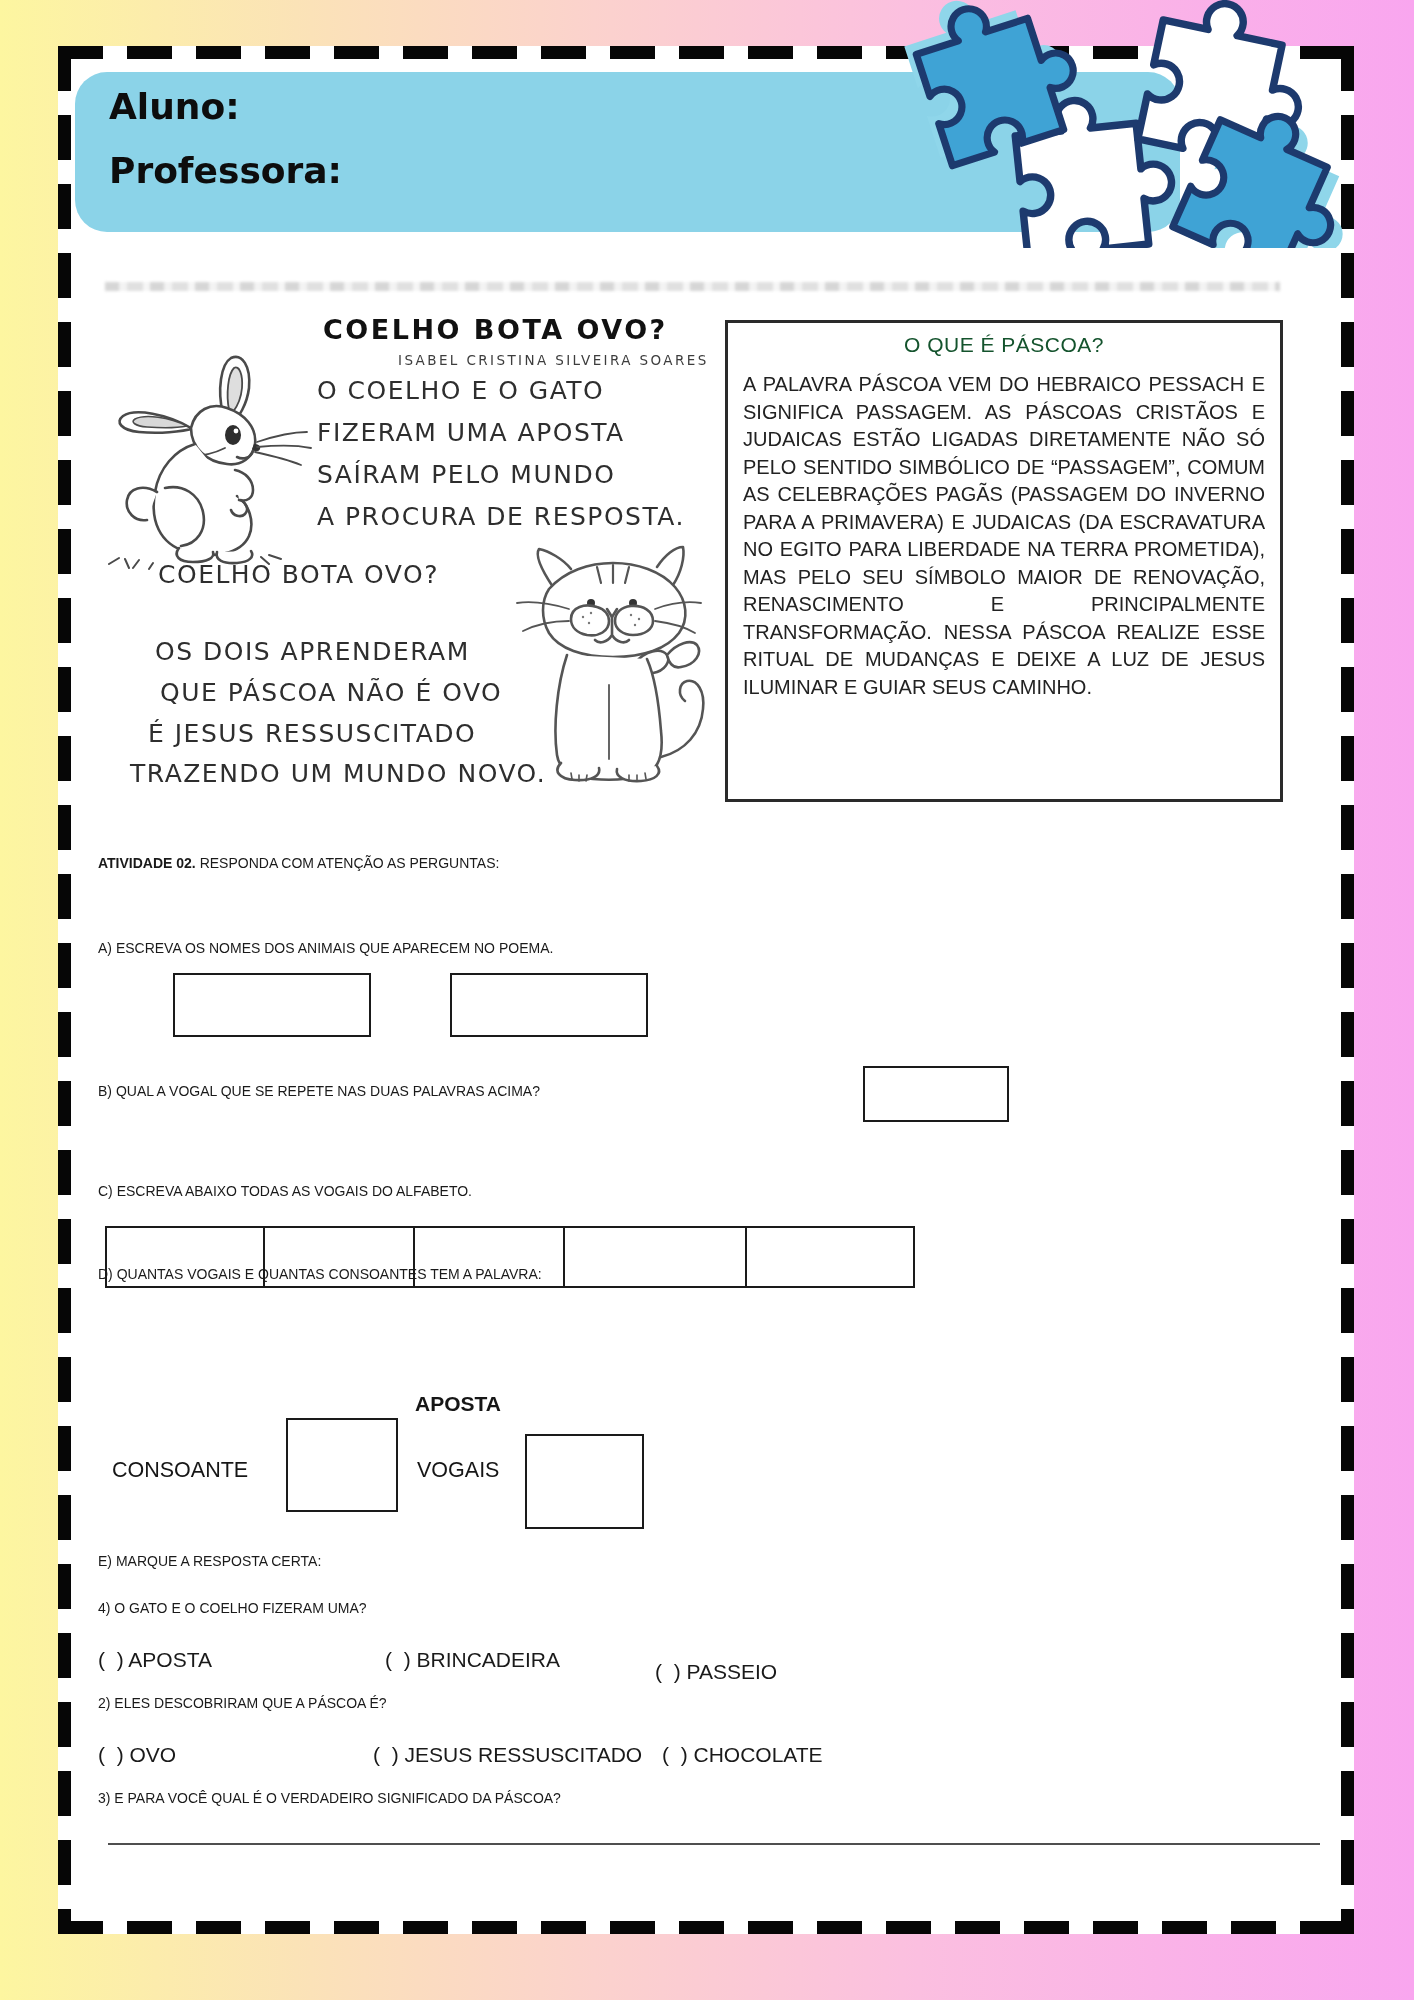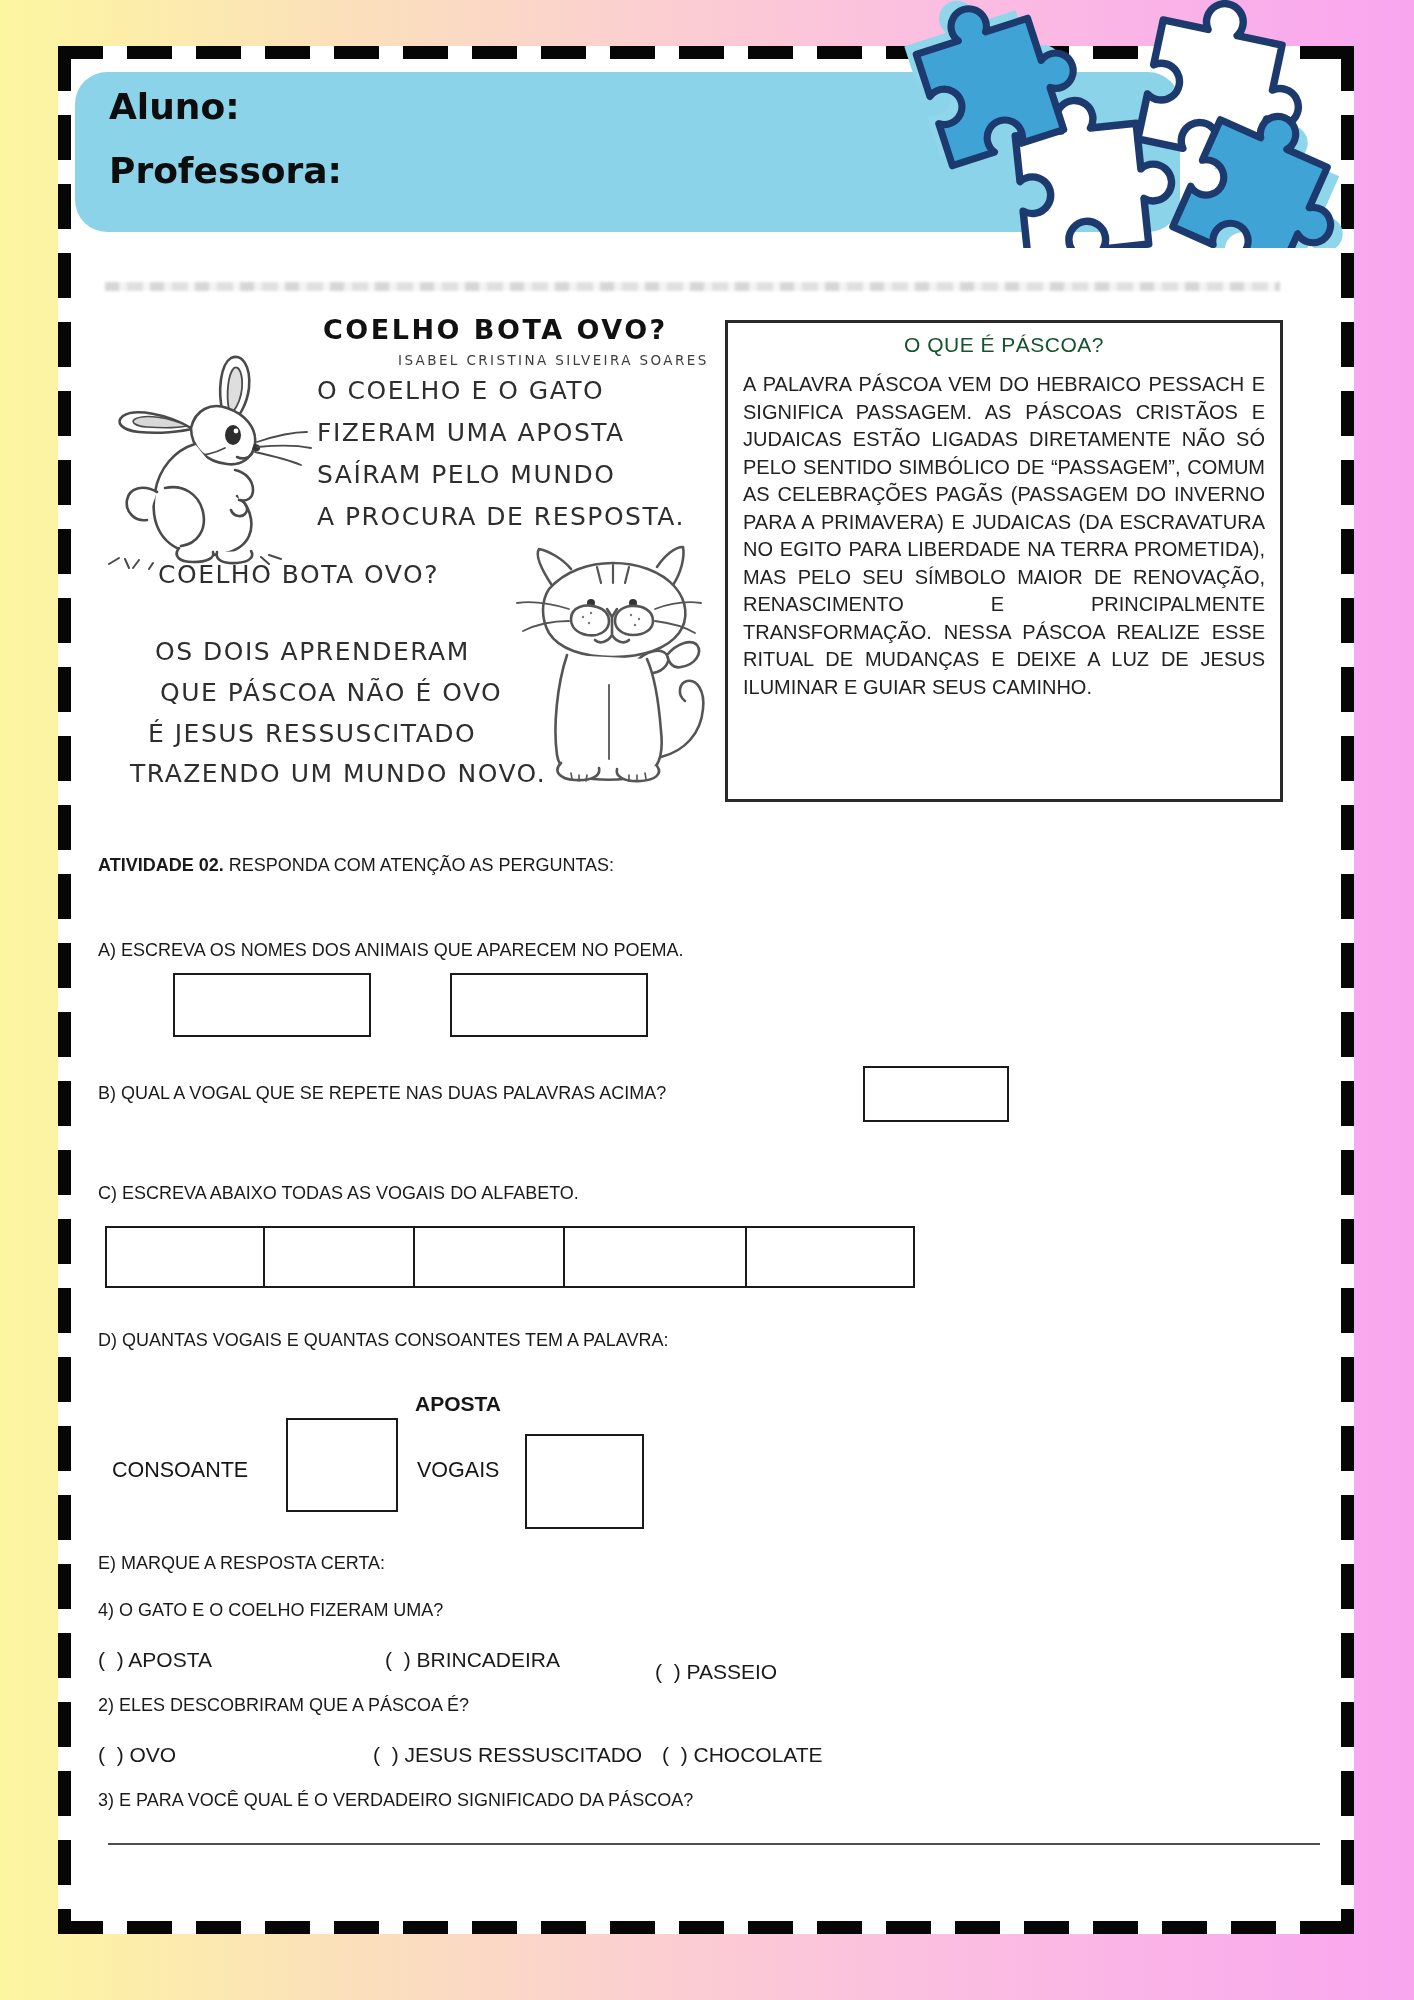--- a/index.html
+++ b/index.html
@@ -39,24 +39,24 @@
 
   .rabbit-svg{position:absolute;left:95px;top:352px;width:230px;height:218px;}
   .cat-svg{position:absolute;left:505px;top:545px;width:218px;height:252px;}
 
   .info-box{position:absolute;left:725px;top:320px;width:558px;height:482px;
             border:3px solid #2a2a2a;box-sizing:border-box;background:#fff;}
   .info-title{text-align:center;margin-top:10px;font-size:21px;color:#14532d;letter-spacing:.5px;}
   .info-body{margin:14px 15px 0 15px;font-size:20px;line-height:27.5px;color:#222;
              text-align:justify;text-align-last:left;}
 
-  .q{position:absolute;left:98px;font-size:18px;color:#1a1a1a;white-space:nowrap;}
+  .q{position:absolute;left:98px;font-size:14px;color:#1a1a1a;white-space:nowrap;}
   .activity-heading{top:855px;}
   .bold{font-weight:bold;}
-  .qa{top:940px;} .qb{top:1083px;} .qc{top:1183px;} .qd{top:1330px;} .qe{top:1553px;}
+  .qa{top:940px;} .qb{top:1083px;} .qc{top:1183px;} .qd{top:1266px;} .qe{top:1553px;}
   .e1q{top:1600px;} .e2q{top:1695px;} .e3q{top:1790px;}
 
   .ans-box{position:absolute;border:2.5px solid #1a1a1a;box-sizing:border-box;background:#fff;}
   .boxA1{left:173px;top:973px;width:198px;height:64px;}
   .boxA2{left:450px;top:973px;width:198px;height:64px;}
   .boxB{left:863px;top:1066px;width:146px;height:56px;}
   .boxD1{left:286px;top:1418px;width:112px;height:94px;}
   .boxD2{left:525px;top:1434px;width:119px;height:95px;}
 
   .vowel-table{position:absolute;left:105px;top:1226px;width:810px;height:62px;

